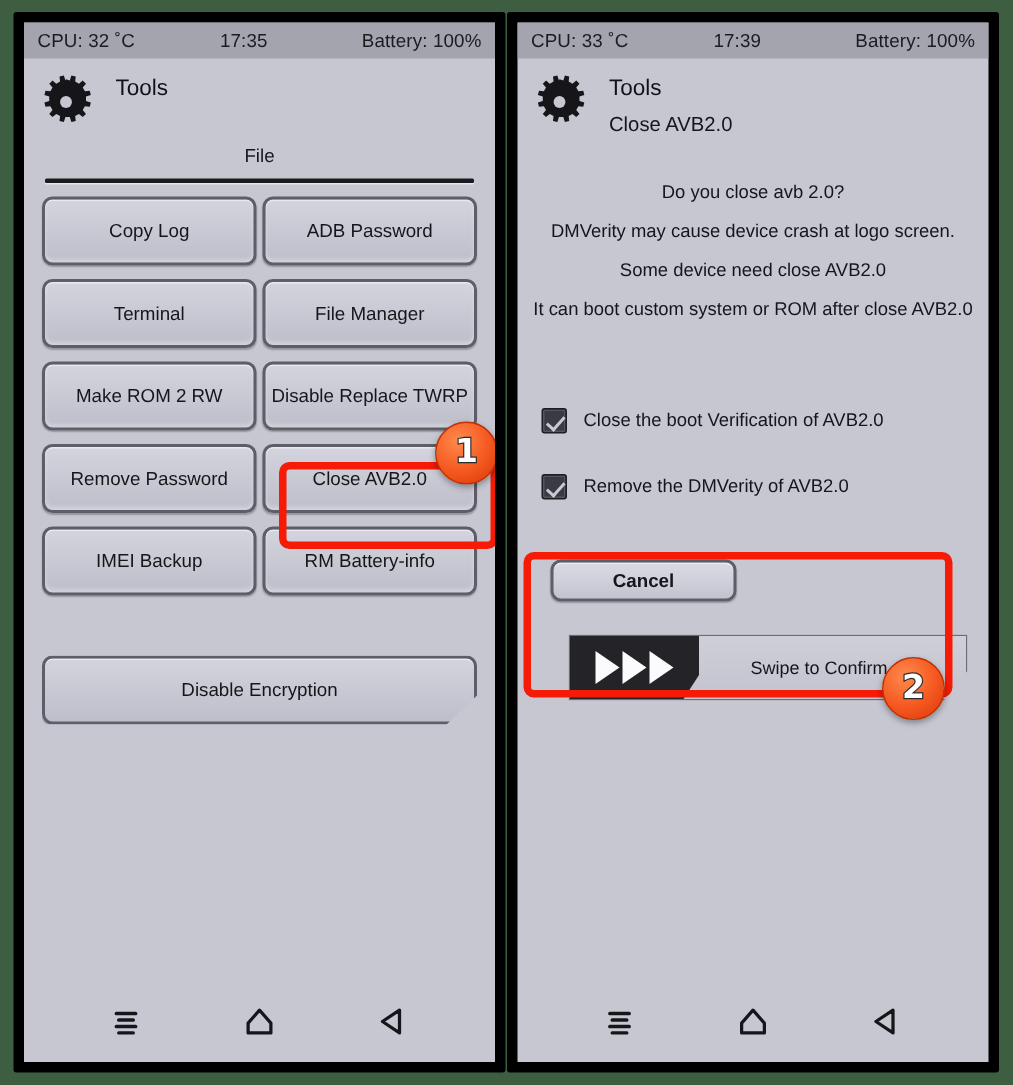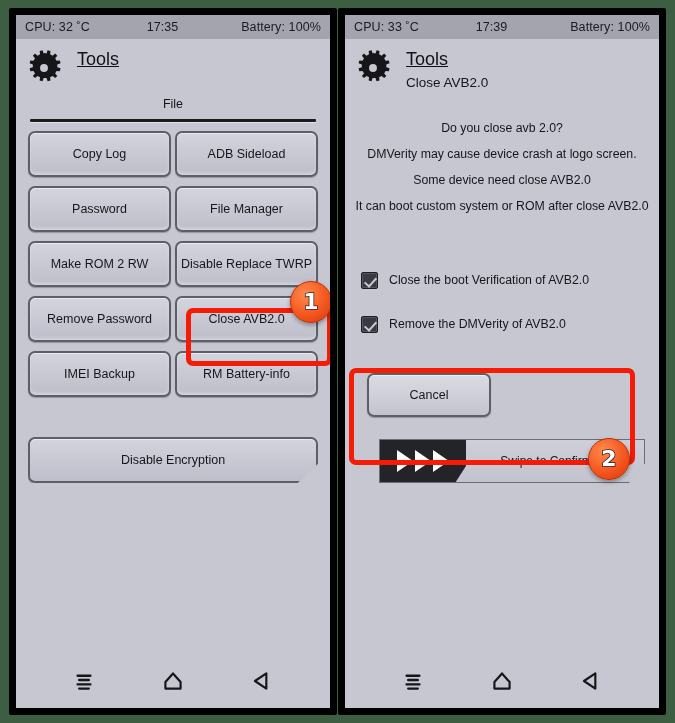--- a/index.html
+++ b/index.html
@@ -55,21 +55,21 @@
   .header {
     display: flex;
     align-items: flex-start;
     padding: 9px 0 0 10px;
     flex: 0 0 auto;
     position: relative;
     height: 54px;
   }
   .gear { width: 36px; height: 36px; flex: 0 0 auto; margin-top: 2px; }
   .head-texts { margin-left: 15px; }
-  .app-title { font-size: 18px; color: #121216; line-height: 22px; text-decoration: underline; }
+  .app-title { font-size: 15px; color: #121216; line-height: 22px; }
   .app-sub { font-size: 13.5px; color: #16161a; margin-top: 5px; line-height: 16px; }
 
   .page-label {
     text-align: center;
     font-size: 12.5px;
     color: #16161a;
     margin-top: 4px;
   }
 
   .rule {
@@ -162,27 +162,27 @@
     width: 5px; height: 10px;
     border: solid #c8c9d2;
     border-width: 0 2.4px 2.4px 0;
     transform: rotate(42deg);
   }
   .check-label { font-size: 12.3px; color: #16161a; margin-left: 11px; }
 
   
   .cancel-wrap { padding: 20px 0 0 22px; }
   .cancel-btn {
-    width: 124px; height: 44px;
+    width: 124px; height: 28px;
     border: 2px solid #5e5e68;
     border-radius: 7px;
     background: linear-gradient(180deg,#d9dae2 0%, #cfd0d9 50%, #c2c3ce 100%);
     box-shadow: inset 0 1px 0 #ecedf3, 0 1px 1px rgba(0,0,0,.25);
     display: flex; align-items: center; justify-content: center;
-    font-size: 12.5px; color: #16161a;
+    font-size: 12.5px; color: #16161a; font-weight: bold;
   }
 
   
   .swipe-wrap { padding: 22px 14px 0 22px; margin-left: 12px; }
   .swipe {
     position: relative;
     height: 44px;
     border: 1.5px solid #6c6c76;
     background: linear-gradient(180deg,#cecfd8,#c2c3ce);
     display: flex; align-items: center;
@@ -270,22 +270,22 @@
       <div class="head-texts">
         <div class="app-title">Tools</div>
       </div>
     </div>
 
     <div class="page-label">File</div>
     <div class="rule"></div>
 
     <div class="grid">
       <div class="btn">Copy Log</div>
-      <div class="btn">ADB Sideload</div>
-      <div class="btn">Password</div>
+      <div class="btn">ADB Password</div>
+      <div class="btn">Terminal</div>
       <div class="btn">File Manager</div>
       <div class="btn">Make ROM 2 RW</div>
       <div class="btn">Disable Replace TWRP</div>
       <div class="btn">Remove Password</div>
       <div class="btn">Close AVB2.0</div>
       <div class="btn">IMEI Backup</div>
       <div class="btn">RM Battery-info</div>
     </div>
 
     <div class="wide-wrap">

